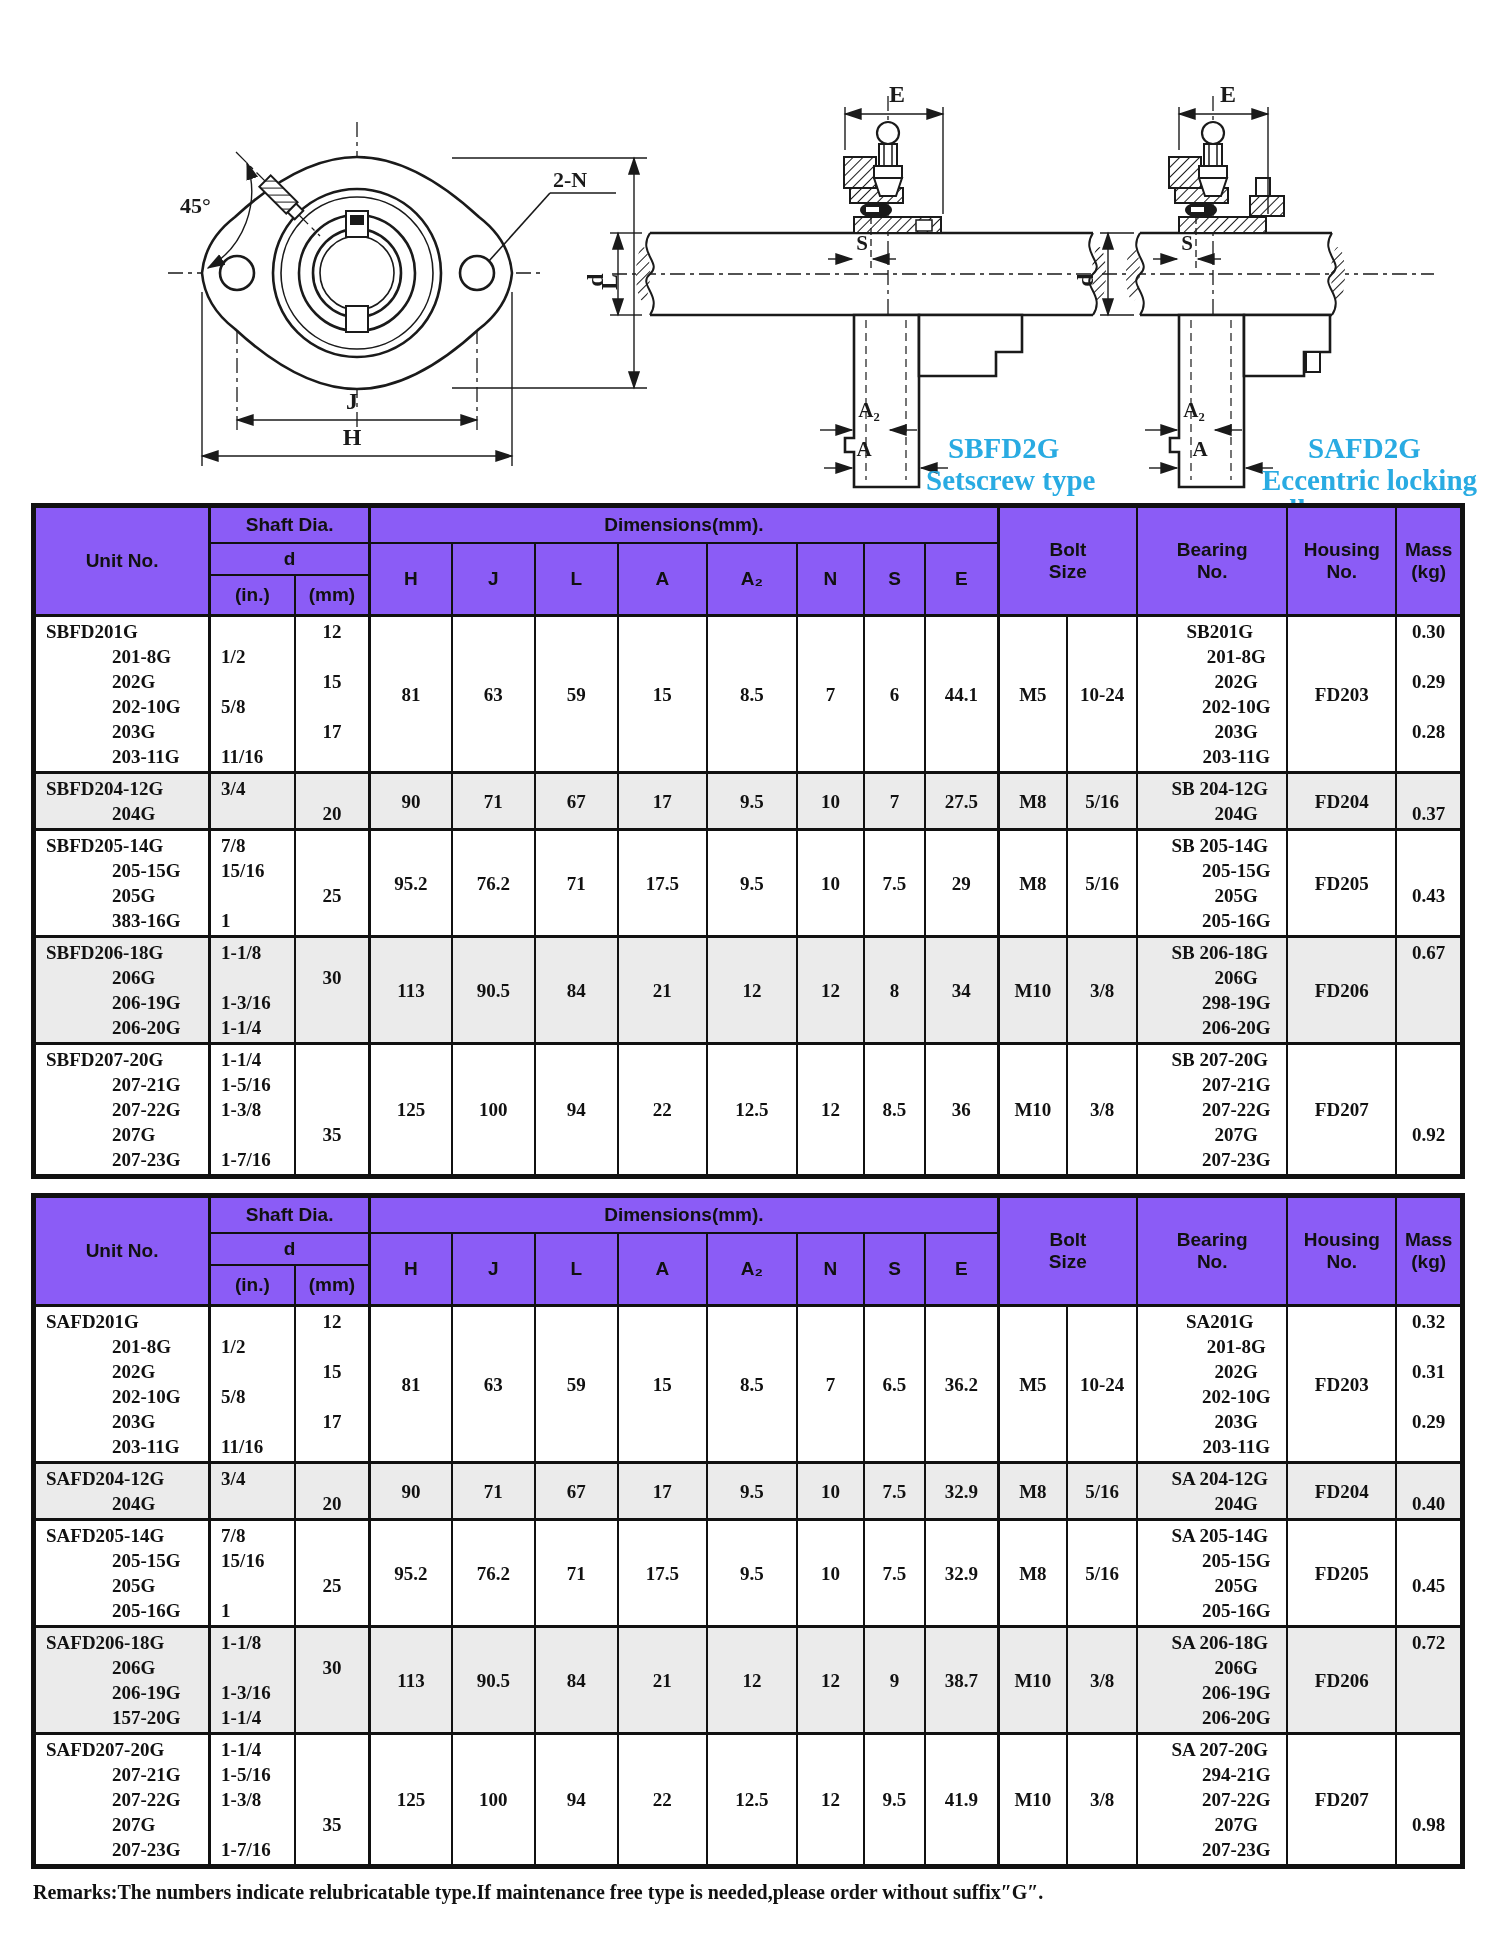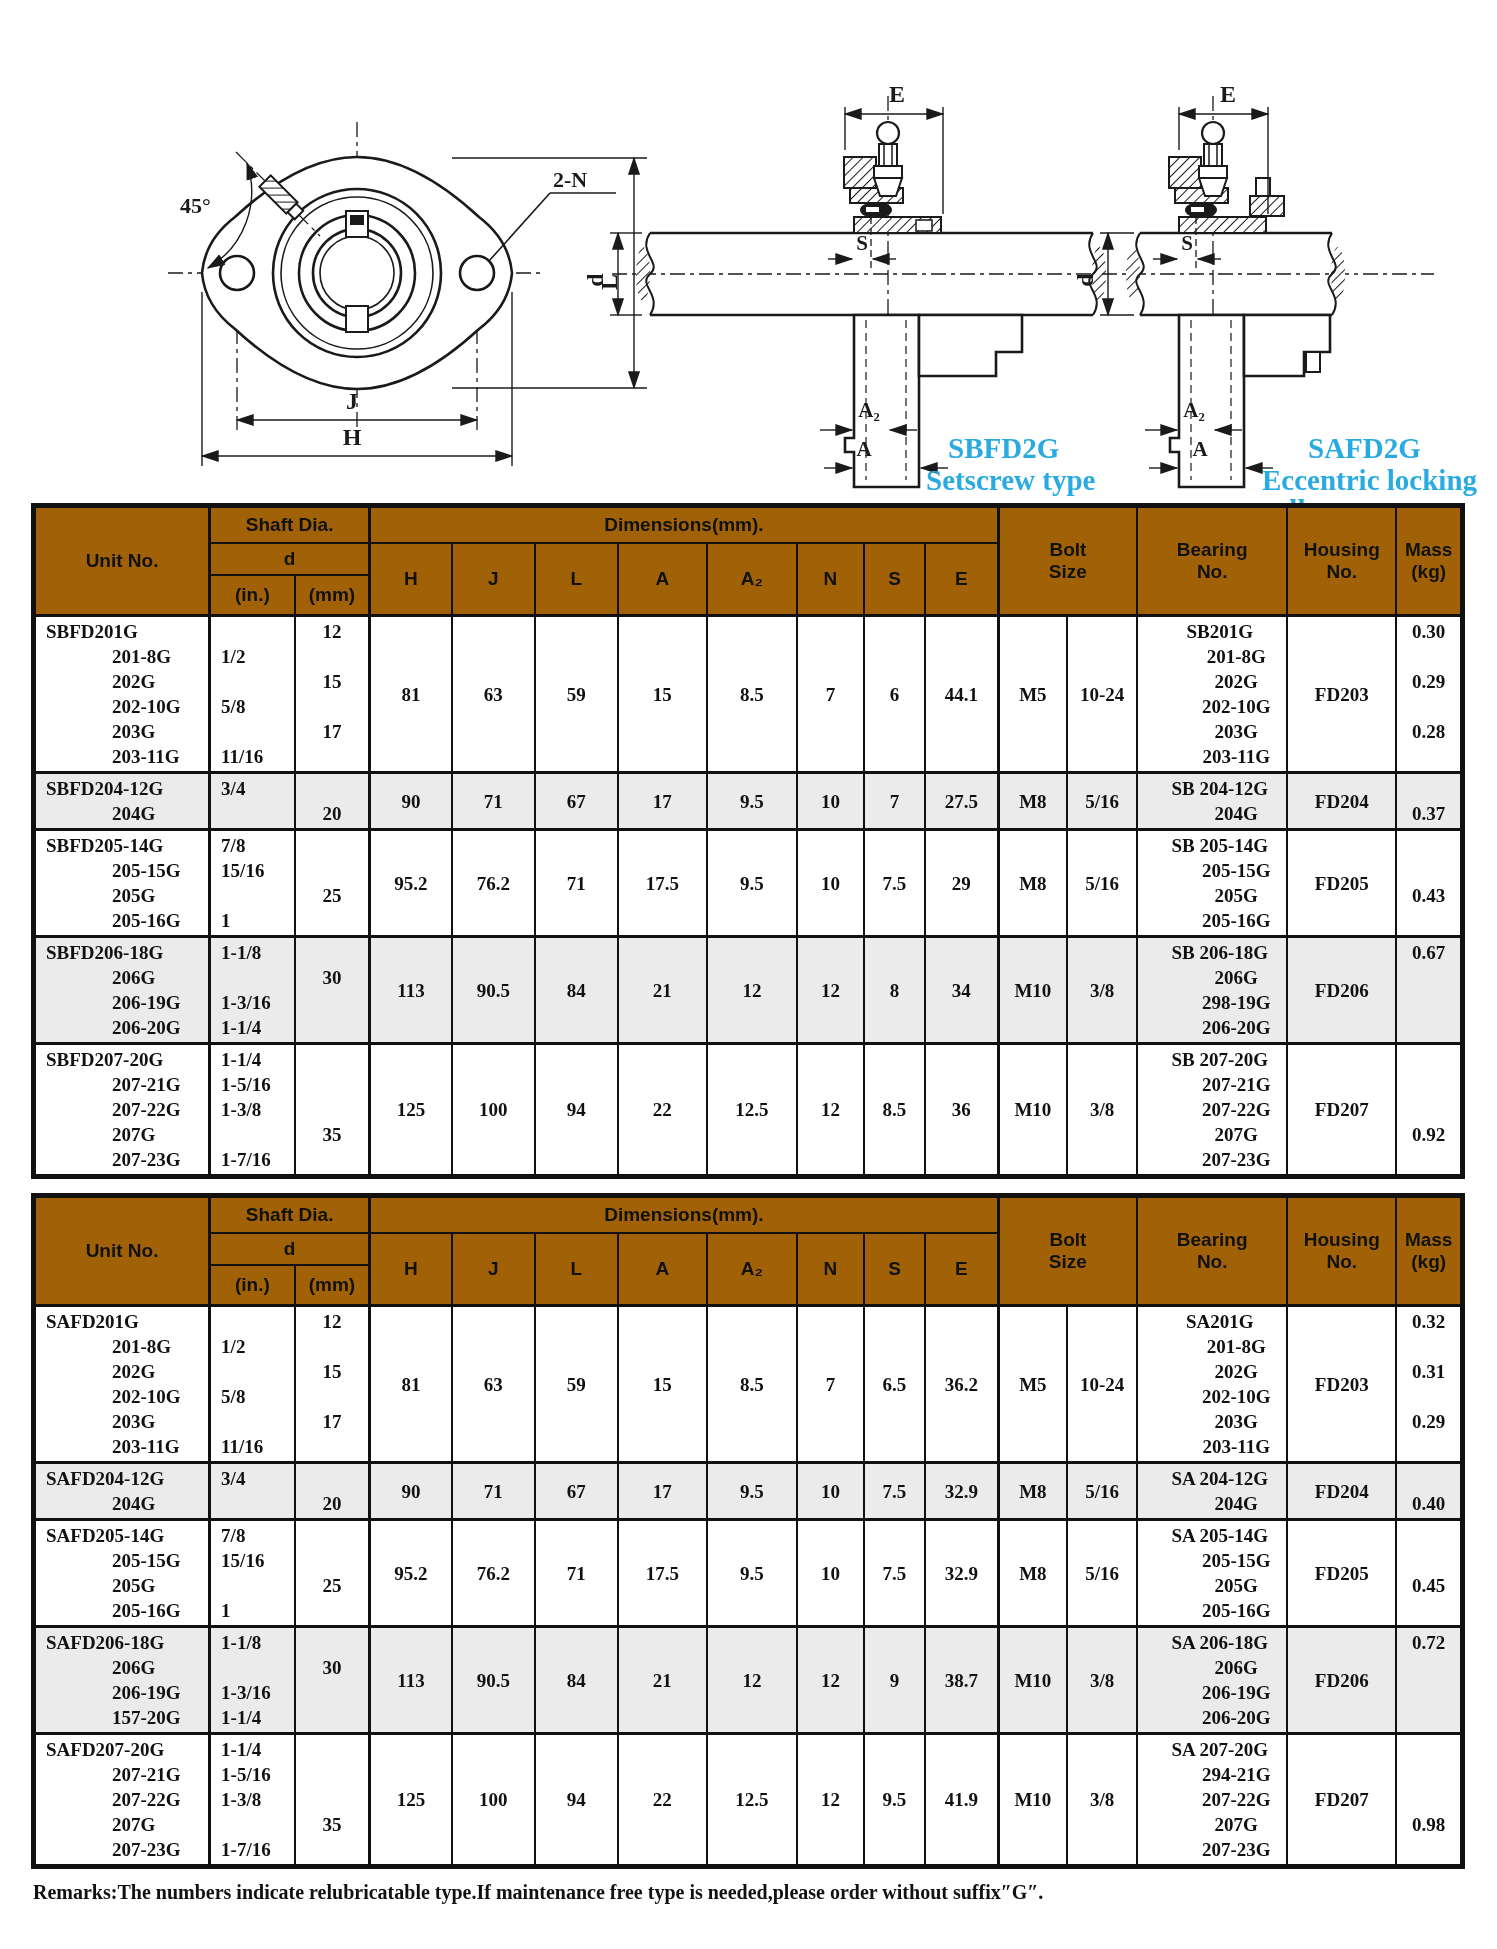--- a/index.html
+++ b/index.html
@@ -12,21 +12,21 @@
   
   table.spec{
     border-collapse:collapse;table-layout:fixed;width:1434px;
     margin-left:31px;color:#111;
   }
   table.spec th, table.spec td{
     border:2px solid #111;overflow:hidden;padding:0;
   }
   table.spec{border:5px solid #111;}
   .spec thead th{
-    background:#a16207;
+    background:#8b5cf6;
     font-family:"Liberation Sans",sans-serif;font-weight:bold;font-size:19px;
     text-align:center;vertical-align:middle;white-space:pre-line;line-height:22px;
   }
   .spec thead tr.h1 th{height:34px;}
   .spec thead tr.h2 th{height:30px;}
   .spec thead tr.h3 th{height:38px;}
   .spec thead tr.h3 th{border-bottom-width:3px;}
   .spec thead th.hb{border-bottom-width:3px;}
   .spec th.vr, .spec td.vr{border-right-width:3px;}
   .spec tbody td{
@@ -332,21 +332,21 @@
       <td class="cb pre">SB 204-12G
 204G</td>
       <td>FD204</td>
       <td class="pre">&nbsp;
 0.37</td>
     </tr>
     <tr style="height:102px">
       <td class="cu pre vr">SBFD205-14G
 205-15G
 205G
-205-16G</td>
+383-16G</td>
       <td class="ci pre">7/8
 15/16
 &nbsp;
 1</td>
       <td class="pre vr">&nbsp;
 &nbsp;
 25
 &nbsp;</td>
       <td>95.2</td>
       <td>76.2</td>

